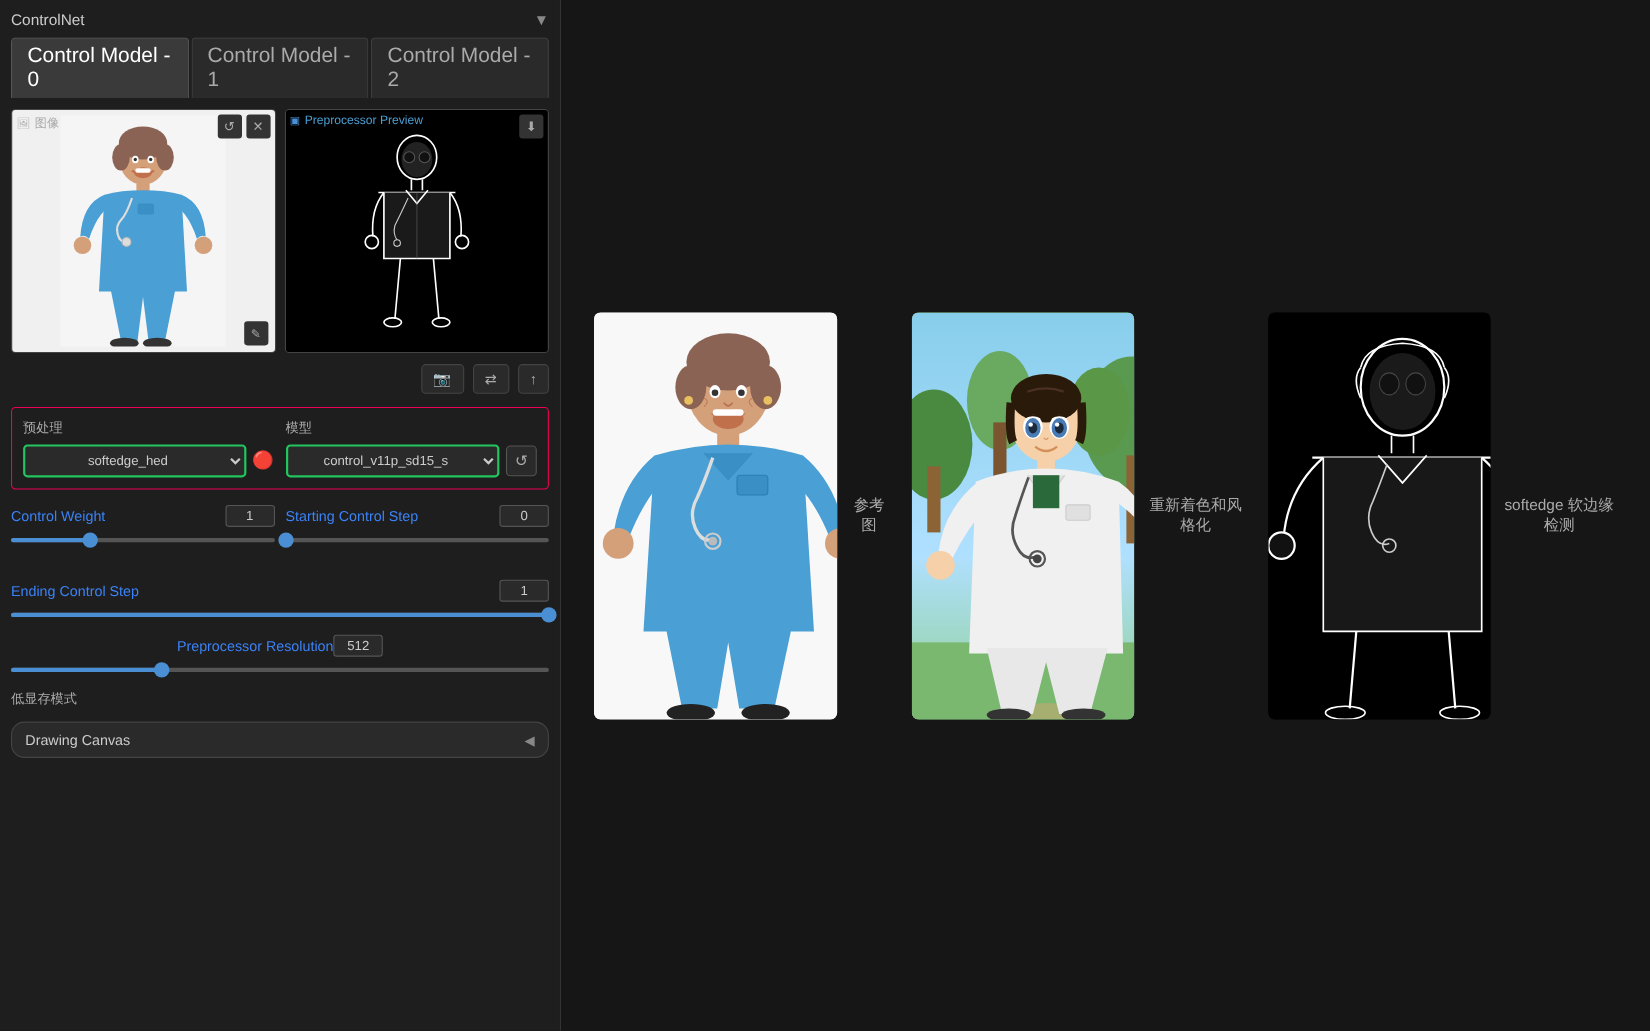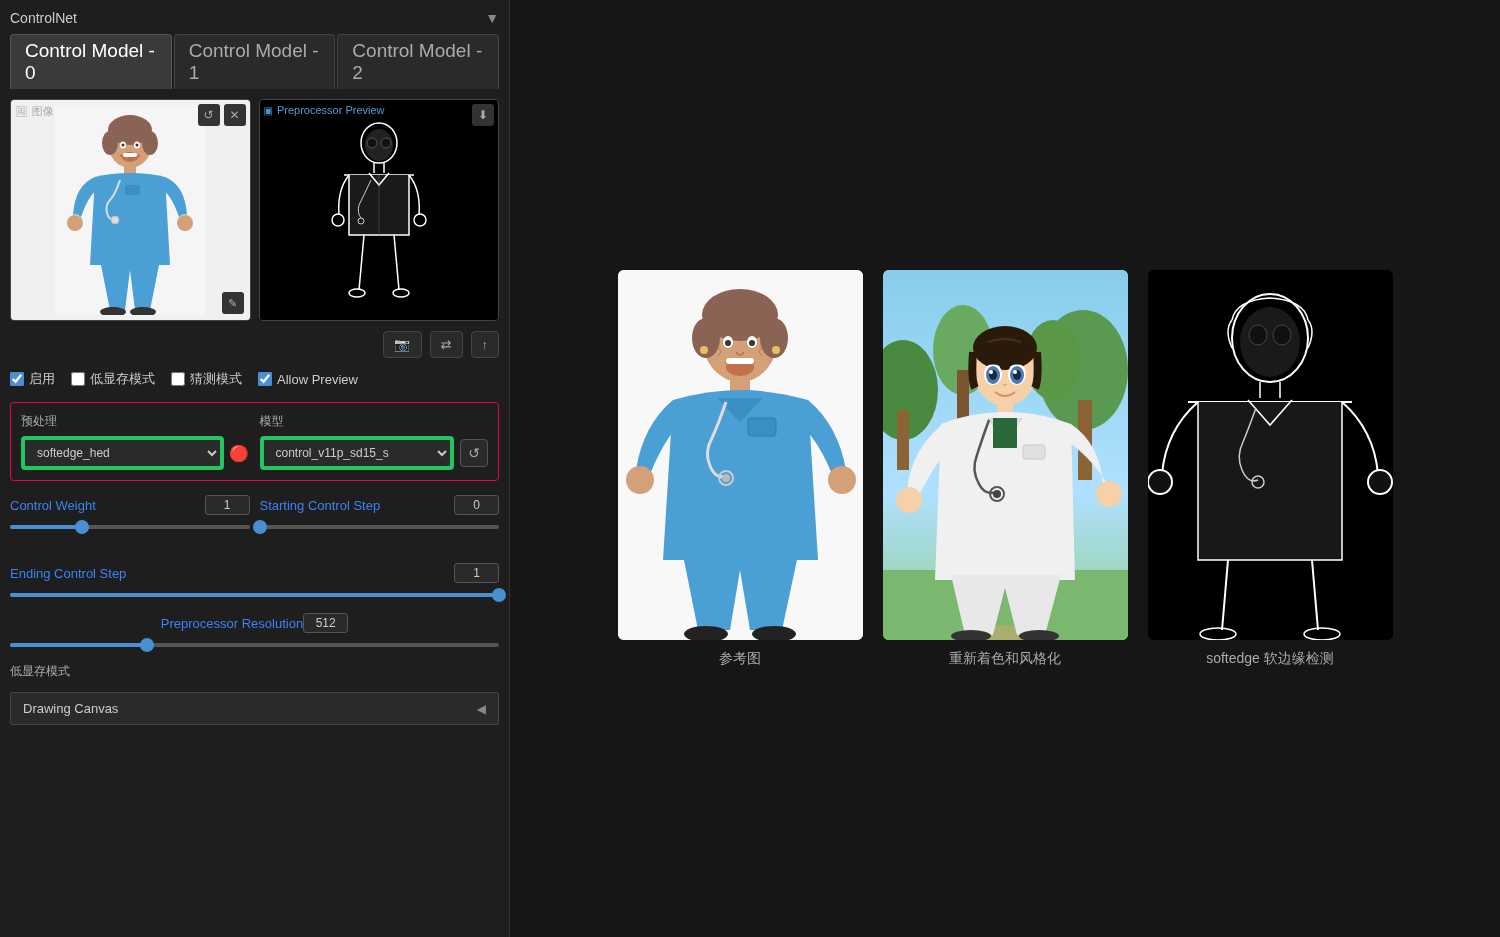--- a/index.html
+++ b/index.html
@@ -196,26 +196,27 @@
       margin-bottom: 6px;
     }
     .model-select-row {
       display: flex;
       align-items: center;
       gap: 6px;
     }
     .model-select {
       flex: 1;
       background: #2a2a2a;
-      border: 4px solid #22c55e;
+      border: 2px solid #22c55e;
       color: #ccc;
       padding: 5px 8px;
       border-radius: 4px;
       font-size: 12px;
       cursor: pointer;
+      text-align: center;
     }
     .fire-icon {
       color: #ff4444;
       font-size: 16px;
     }
     .refresh-btn {
       background: #2a2a2a;
       border: 1px solid #555;
       color: #aaa;
       width: 28px;
@@ -313,21 +314,21 @@
     
     .drawing-canvas-section {
       margin-top: 6px;
     }
     .drawing-canvas-header {
       display: flex;
       align-items: center;
       justify-content: space-between;
       background: #2a2a2a;
       border: 1px solid #444;
-      border-radius: 2px;
+      border-radius: 12px;
       padding: 8px 12px;
       cursor: pointer;
     }
     .drawing-canvas-title {
       color: #ccc;
       font-size: 13px;
     }
     .collapse-arrow {
       color: #888;
       font-size: 12px;
@@ -343,21 +344,21 @@
       justify-content: center;
       padding: 30px;
     }
     .output-images {
       display: flex;
       gap: 20px;
       align-items: flex-start;
     }
     .output-image-container {
       display: flex;
-      flex-direction: column;
+      flex-direction: row;
       align-items: center;
       gap: 10px;
     }
     .output-image {
       border-radius: 6px;
       overflow: hidden;
     }
     .output-caption {
       color: #aaa;
       font-size: 14px;
@@ -578,38 +579,20 @@
       </div>
     </div>
   </div>
 
   <div class="action-row">
     <button class="action-btn">📷</button>
     <button class="action-btn">⇄</button>
     <button class="action-btn">↑</button>
   </div>
 
-  <div class="checkbox-row">
-    <label class="checkbox-item">
-      <input type="checkbox" checked="" style="">
-      <span class="checkbox-label">启用</span>
-    </label>
-    <label class="checkbox-item">
-      <input type="checkbox" style="">
-      <span class="checkbox-label">低显存模式</span>
-    </label>
-    <label class="checkbox-item">
-      <input type="checkbox" style="">
-      <span class="checkbox-label">猜测模式</span>
-    </label>
-    <label class="checkbox-item">
-      <input type="checkbox" checked="" style="accent-color: rgb(74, 143, 212);">
-      <span class="checkbox-label">Allow Preview</span>
-    </label>
-  </div>
 
   <div class="model-section">
     <div class="model-row">
 
       <div class="model-col">
         <div class="model-col-label">预处理</div>
         <div class="model-select-row">
           <select class="model-select">
             <option>softedge_hed</option>
           </select>

